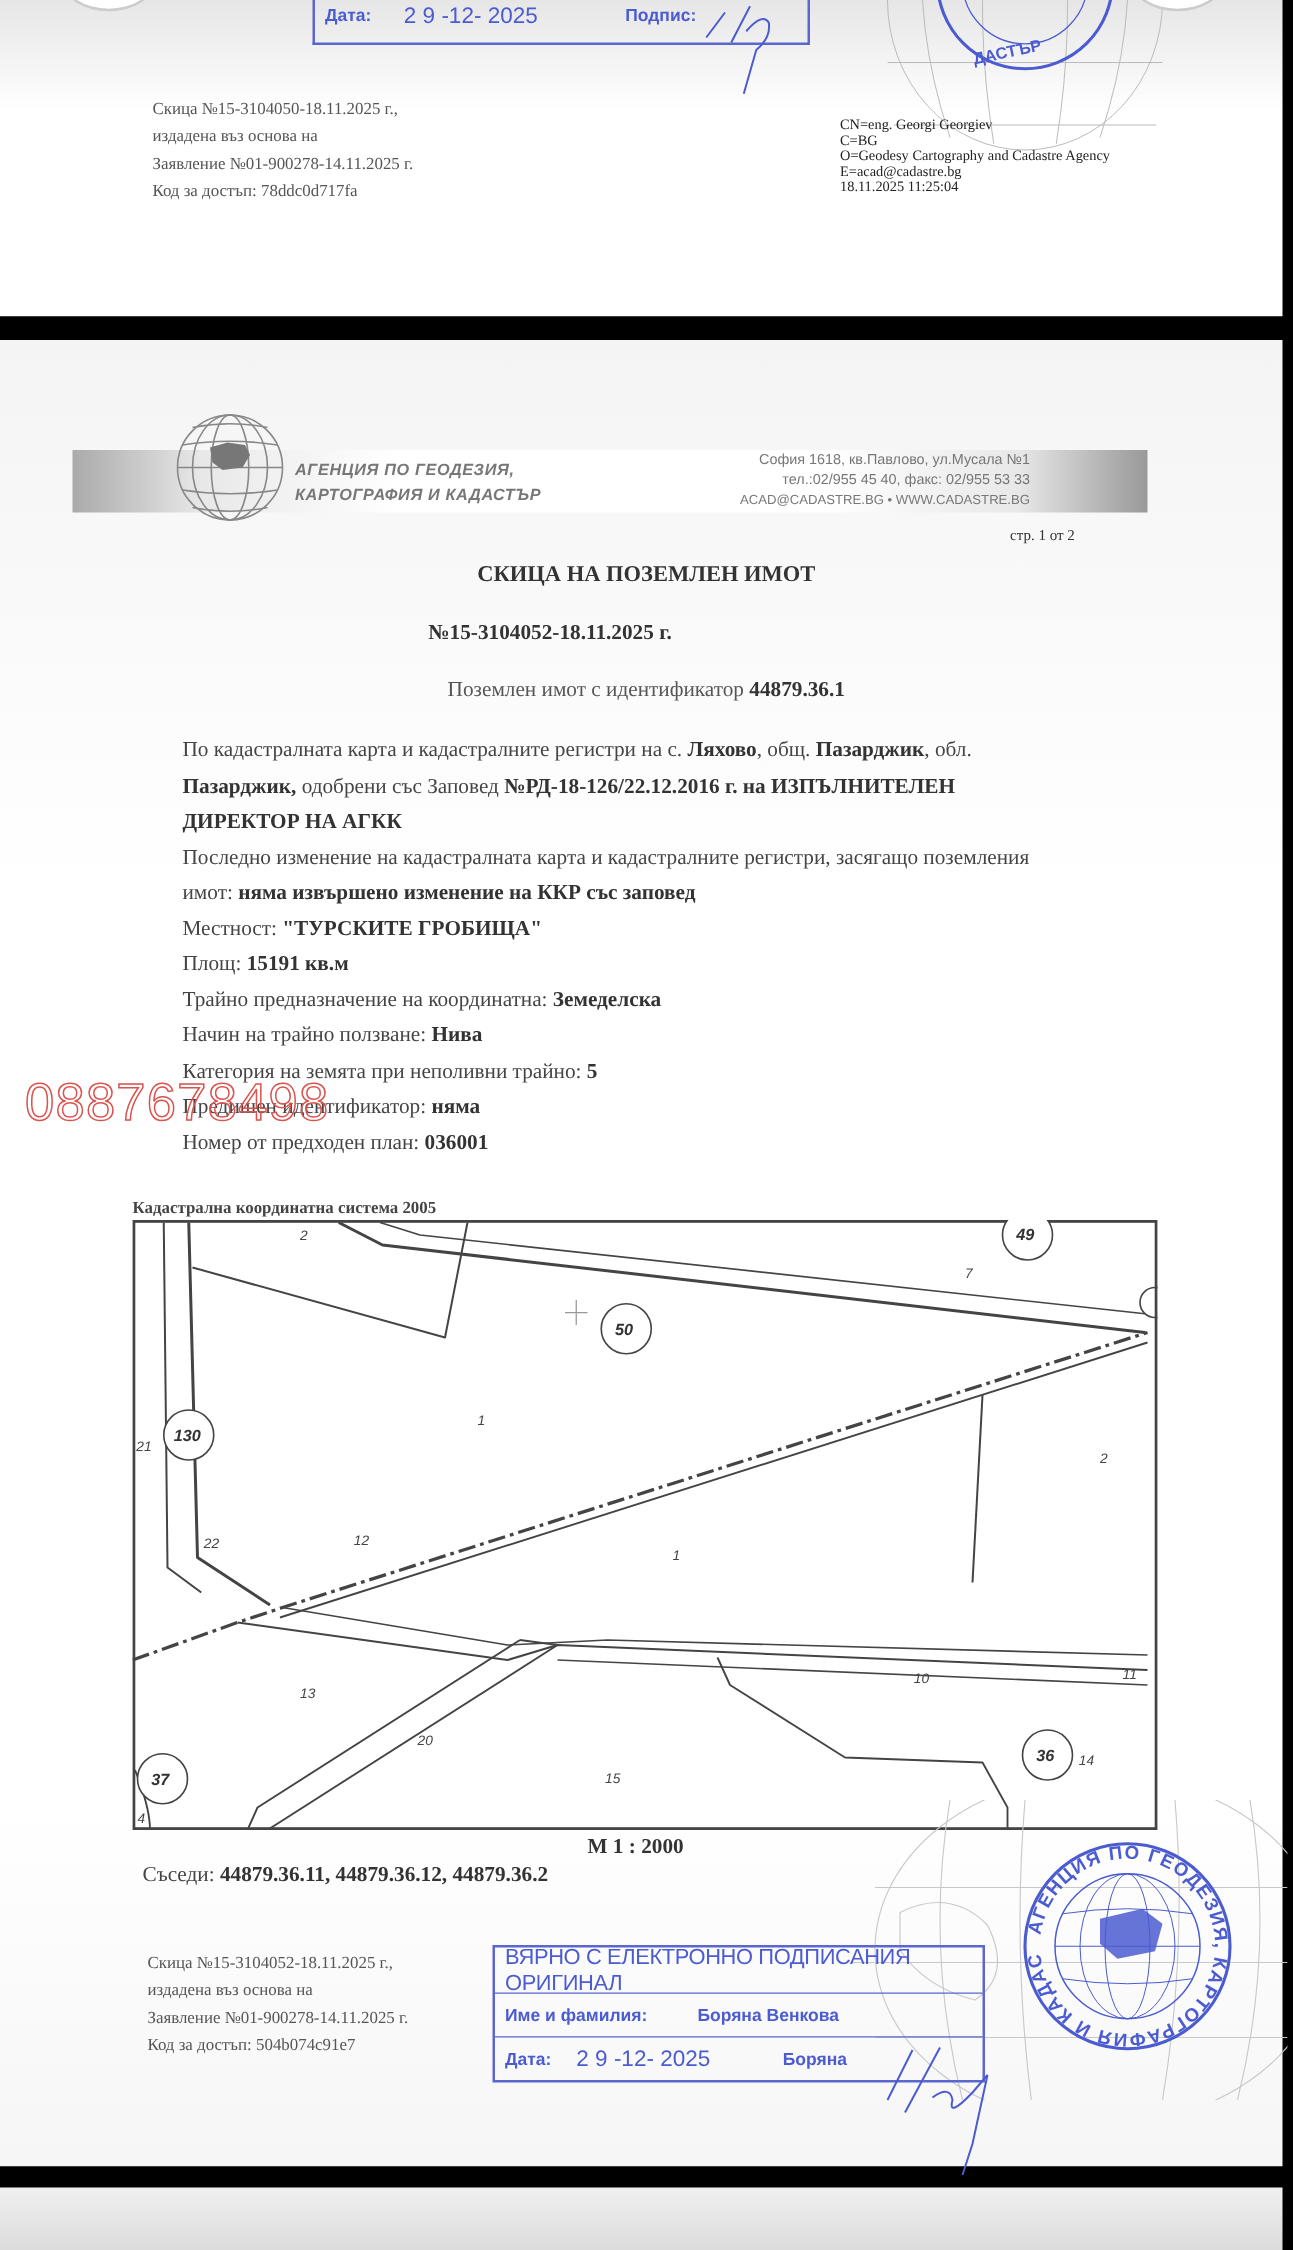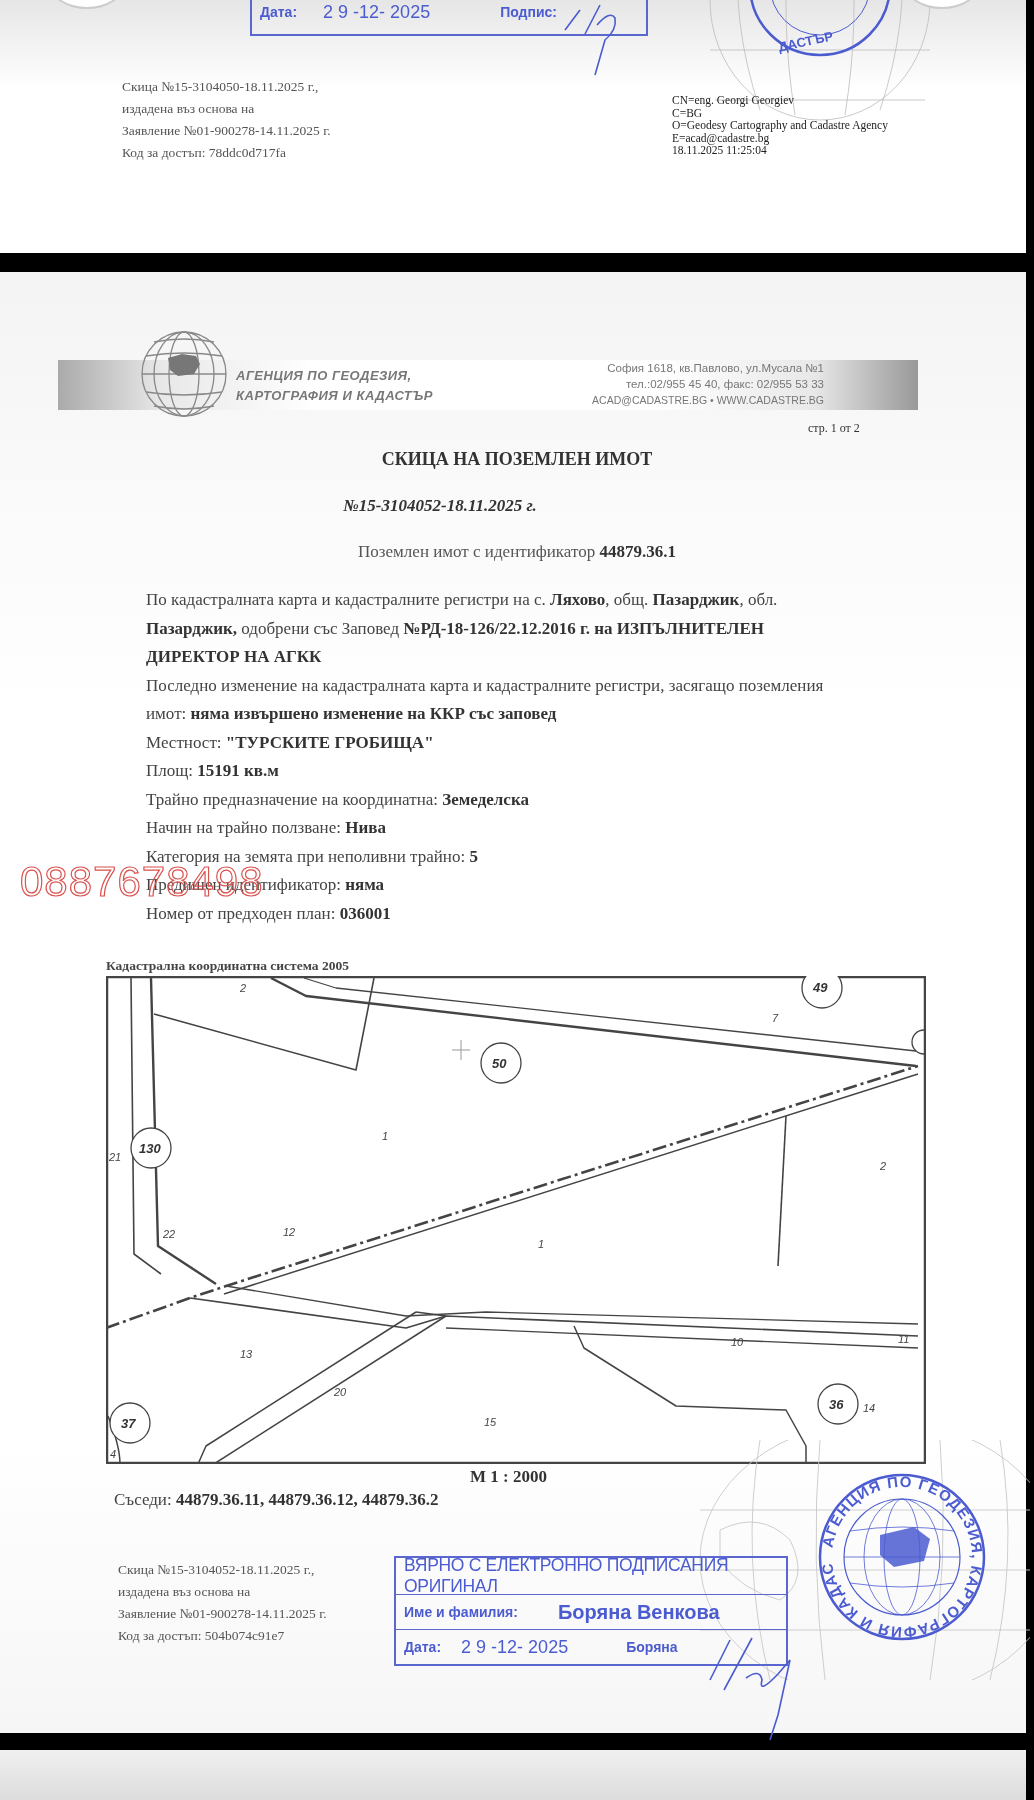--- a/index.html
+++ b/index.html
@@ -93,21 +93,21 @@
   <div>КАРТОГРАФИЯ И КАДАСТЪР</div>
 </div>
 <div class="abs agency-contact" style="left:520px; top:360px; width:304px;">
   <div>София 1618, кв.Павлово, ул.Мусала №1</div>
   <div>тел.:02/955 45 40, факс: 02/955 53 33</div>
   <div style="font-size:10.5px;">ACAD@CADASTRE.BG • WWW.CADASTRE.BG</div>
 </div>
 <div class="abs" style="left:808px; top:421px; font-size:12px; color:#333;">стр. 1 от 2</div>
 
 <div class="abs doc-title" style="left:0; top:449px; width:1034px;">СКИЦА НА ПОЗЕМЛЕН ИМОТ</div>
-<div class="abs doc-title" style="left:0; top:496px; width:880px; font-size:17px;font-style:italic;">№15-3104052-18.11.2025 г.</div>
+<div class="abs doc-title" style="left:0; top:496px; width:880px; font-size:17px;">№15-3104052-18.11.2025 г.</div>
 <div class="abs" style="left:0; top:542px; width:1034px; text-align:center; font-size:17px; color:#555;">
   <span>Поземлен имот с идентификатор</span>
   <b style="color:#333;">44879.36.1</b>
 </div>
 
 <div class="abs body-text" style="left:114px; top:586px; width:820px;margin-left:32px;">
   <div>
     <span>По кадастралната карта и кадастралните регистри на с. </span><b>Ляхово</b><span>, общ. </span><b>Пазарджик</b><span>, обл.</span>
   </div>
   <div>
@@ -222,21 +222,21 @@
     <path d="M80 90 Q120 70 150 100 Q170 140 140 160 Q100 150 80 120 Z"></path>
   </g>
 </svg>
 
 <div class="abs verify-box" style="left:394px; top:1556px; width:390px;">
   <div class="row" style="height:36px; font-size:17.5px; letter-spacing:-0.3px;">
     <span>ВЯРНО С ЕЛЕКТРОННО ПОДПИСАНИЯ ОРИГИНАЛ</span>
   </div>
   <div class="row" style="font-weight:bold; font-size:14px;">
     <span style="margin-right:40px;">Име и фамилия:</span>
-    <span style="font-size:20px;">Боряна Венкова</span>
+    <span style="font-size:14px;">Боряна Венкова</span>
   </div>
   <div class="row" style="font-weight:bold; font-size:14px;">
     <span style="margin-right:20px;">Дата:</span>
     <span style="font-size:18px; font-weight:normal; margin-right:58px;">2 9 -12- 2025</span>
     <span>Боряна</span>
   </div>
 </div>
 <svg class="abs" style="left:700px; top:1620px;" width="110" height="120">
   <path d="M10 60 L30 20 M24 70 L52 18 M46 58 Q60 48 62 60 Q58 75 78 54 L90 40 L78 95 L70 120" stroke="#4b5bd0" stroke-width="1.6" fill="none"></path>
 </svg>

